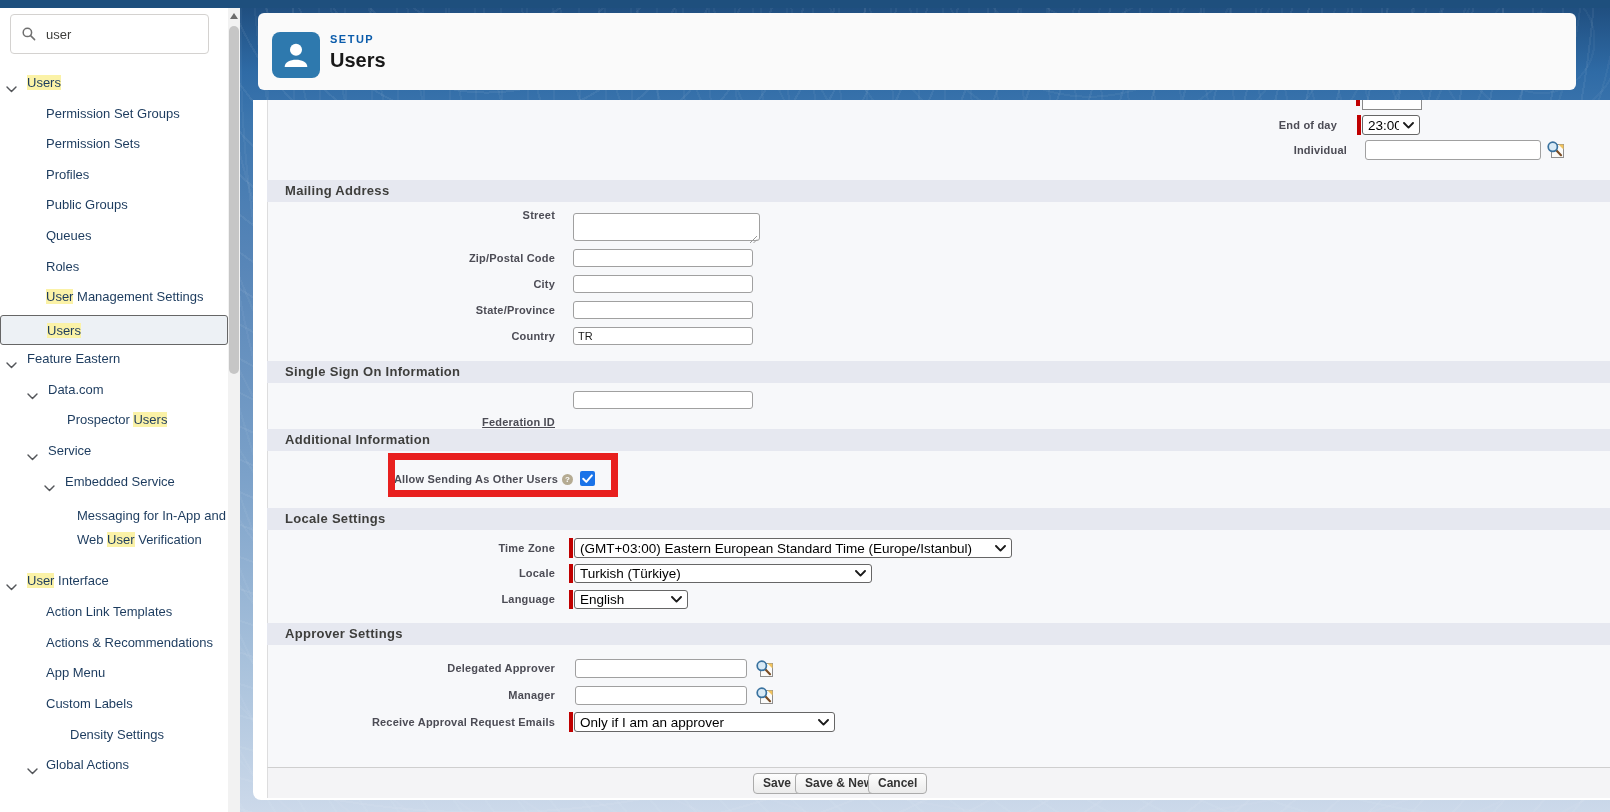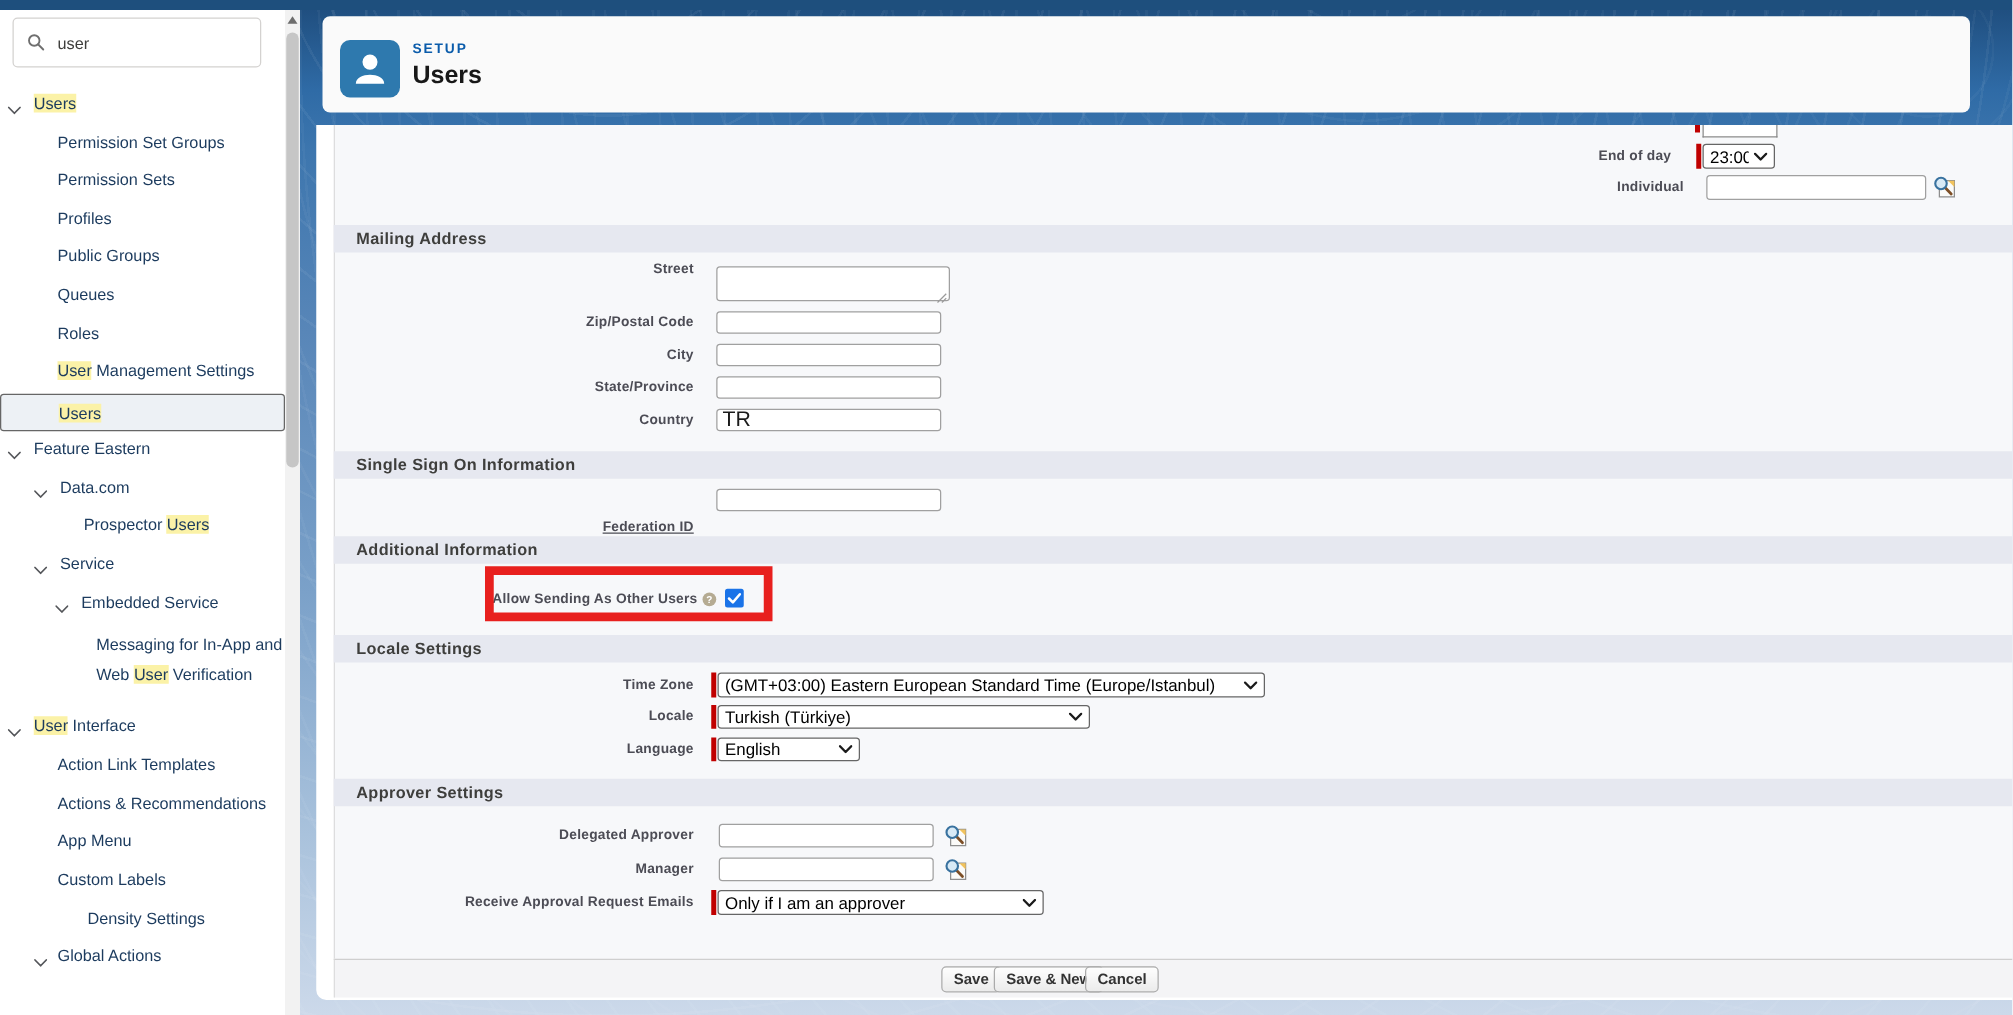--- a/index.html
+++ b/index.html
@@ -36,21 +36,21 @@
   .icontile{position:absolute;left:14px;top:19px;width:48px;height:46px;background:#2e79ae;border-radius:8px;display:flex;align-items:center;justify-content:center;}
   .eyebrow{position:absolute;left:72px;top:20px;font-size:11px;font-weight:bold;letter-spacing:1.5px;color:#0b5cab;}
   .ptitle{position:absolute;left:72px;top:36px;font-size:20px;font-weight:bold;color:#181818;}
   
   .content{left:253px;top:100px;width:1357px;height:700px;background:#ffffff;border-bottom-left-radius:8px;}
   .formarea{left:267px;top:100px;right:0;height:667px;background:#f7f8fa;border-left:1px solid #ddddde;}
   .btnbar{left:267px;top:767px;right:0;height:30px;background:#f4f4f6;border-top:1px solid #cfcfcf;border-left:1px solid #ddddde;}
   .secbar{position:absolute;left:267px;right:0;height:22px;background:#e6e8f0;}
   .secbar span{position:absolute;left:18px;top:0;line-height:22px;font-size:13px;font-weight:bold;color:#3e3e3c;letter-spacing:.3px;}
   .flabel{position:absolute;width:200px;text-align:right;font-size:11px;font-weight:bold;color:#4c4c55;letter-spacing:.2px;}
-  .tb{position:absolute;background:#fff;border:1px solid #a0a0a0;border-radius:3px;font-family:"Liberation Sans",sans-serif;font-size:17px;color:#1b1b1b;padding:0 0 0 4px;box-sizing:border-box;outline:none;}
+  .tb{position:absolute;background:#fff;border:1px solid #a0a0a0;border-radius:3px;font-family:"Liberation Sans",sans-serif;font-size:11px;color:#1b1b1b;padding:0 0 0 4px;box-sizing:border-box;outline:none;}
   textarea.tb{resize:none;padding-top:2px;}
   .sel{position:absolute;background:#fff;border:1px solid #666;border-radius:3px;box-sizing:border-box;display:flex;align-items:center;cursor:pointer;}
   .sel .stext{font-size:13.5px;color:#000;margin-left:5px;white-space:nowrap;overflow:hidden;flex:1;}
   .sel svg{margin:0 5px 0 4px;flex:none;}
   .req{position:absolute;width:4px;background:#c00000;}
   .ckbox{position:absolute;width:15px;height:15px;background:#1a73e8;border-radius:2px;cursor:pointer;}
   .helpico{position:absolute;width:11px;height:11px;border-radius:50%;background:#b5ab92;color:#fff;font-size:8px;font-weight:bold;text-align:center;line-height:11px;cursor:pointer;}
   .lookup{position:absolute;cursor:pointer;}
   .redbox{position:absolute;border:7px solid #e8201e;box-sizing:border-box;}
   .btn{position:absolute;height:21px;border:1px solid #ababab;border-radius:4px;background:linear-gradient(#fefefe,#ebebeb);font-family:"Liberation Sans",sans-serif;font-size:12px;font-weight:bold;color:#333;padding:0 9px;line-height:19px;cursor:pointer;box-sizing:border-box;}

